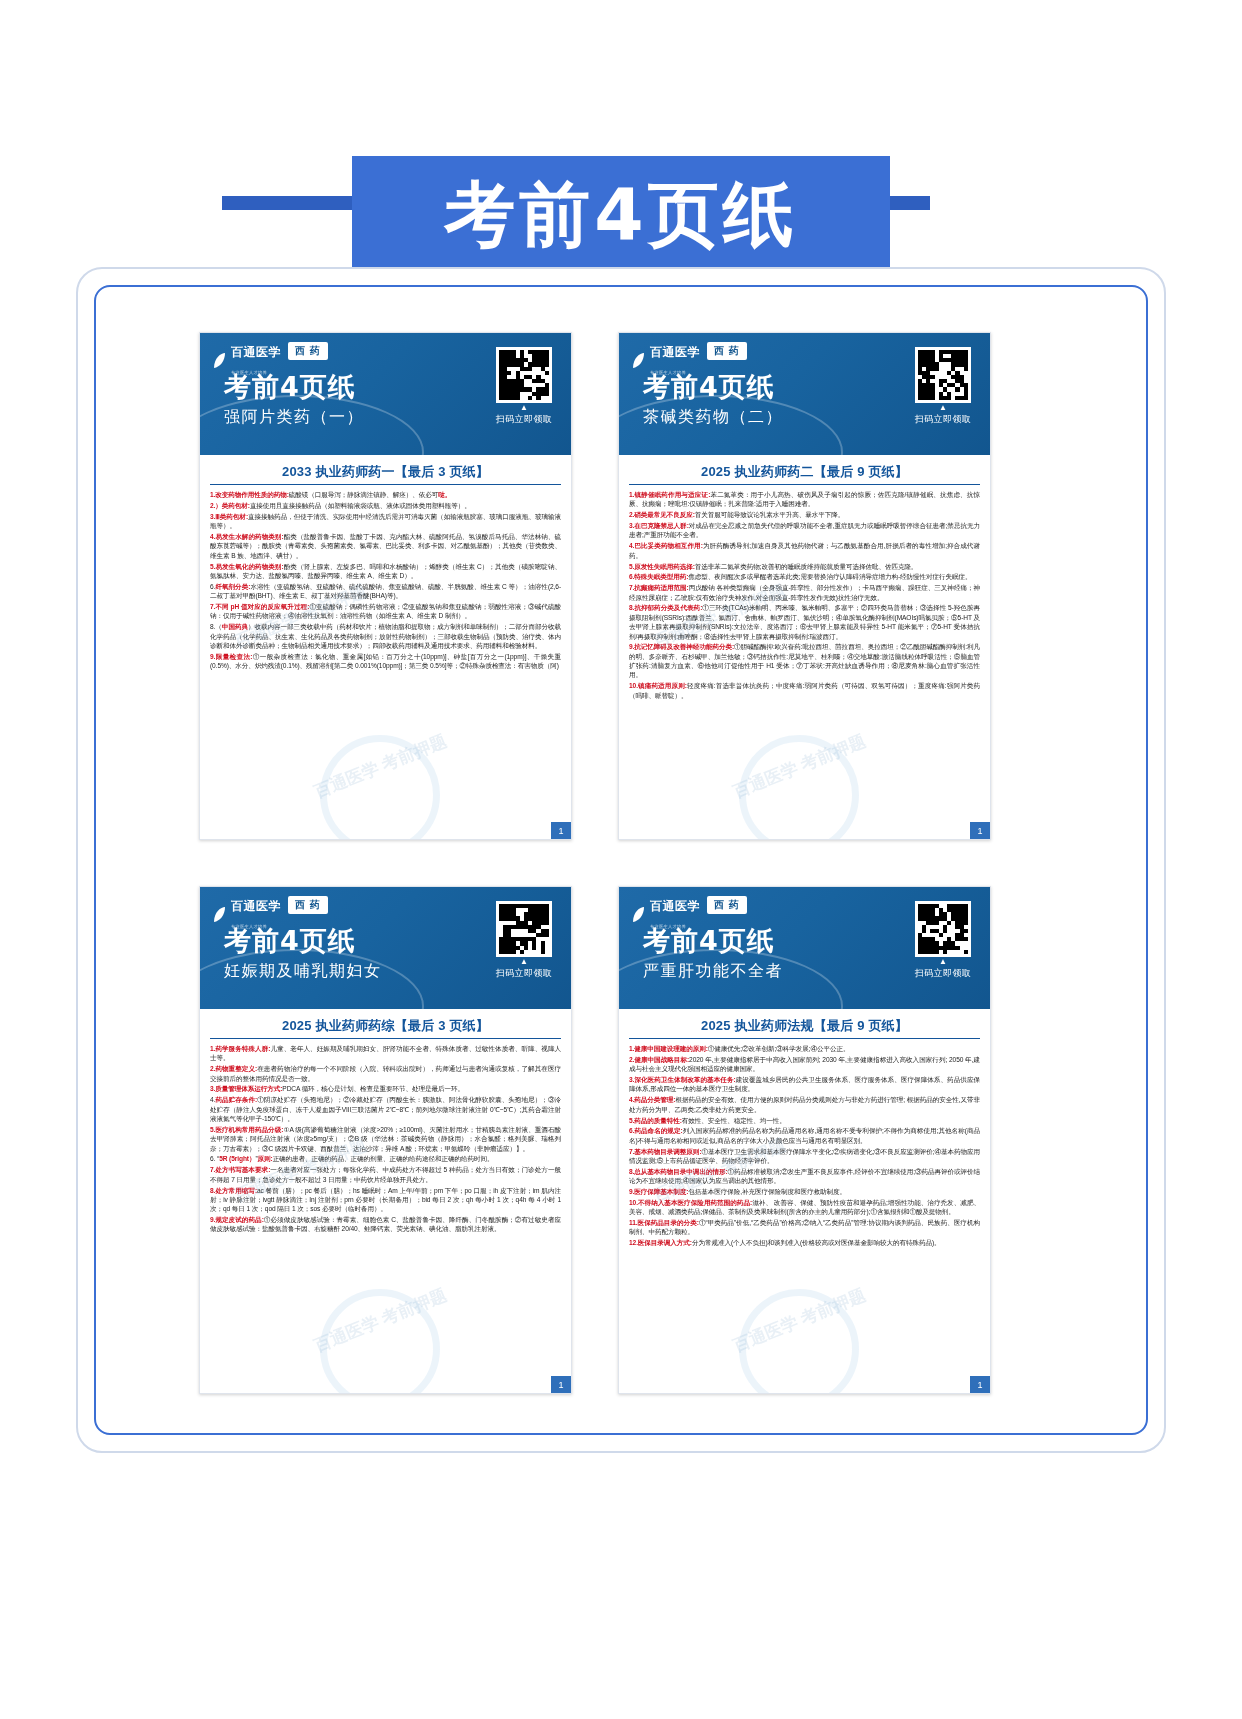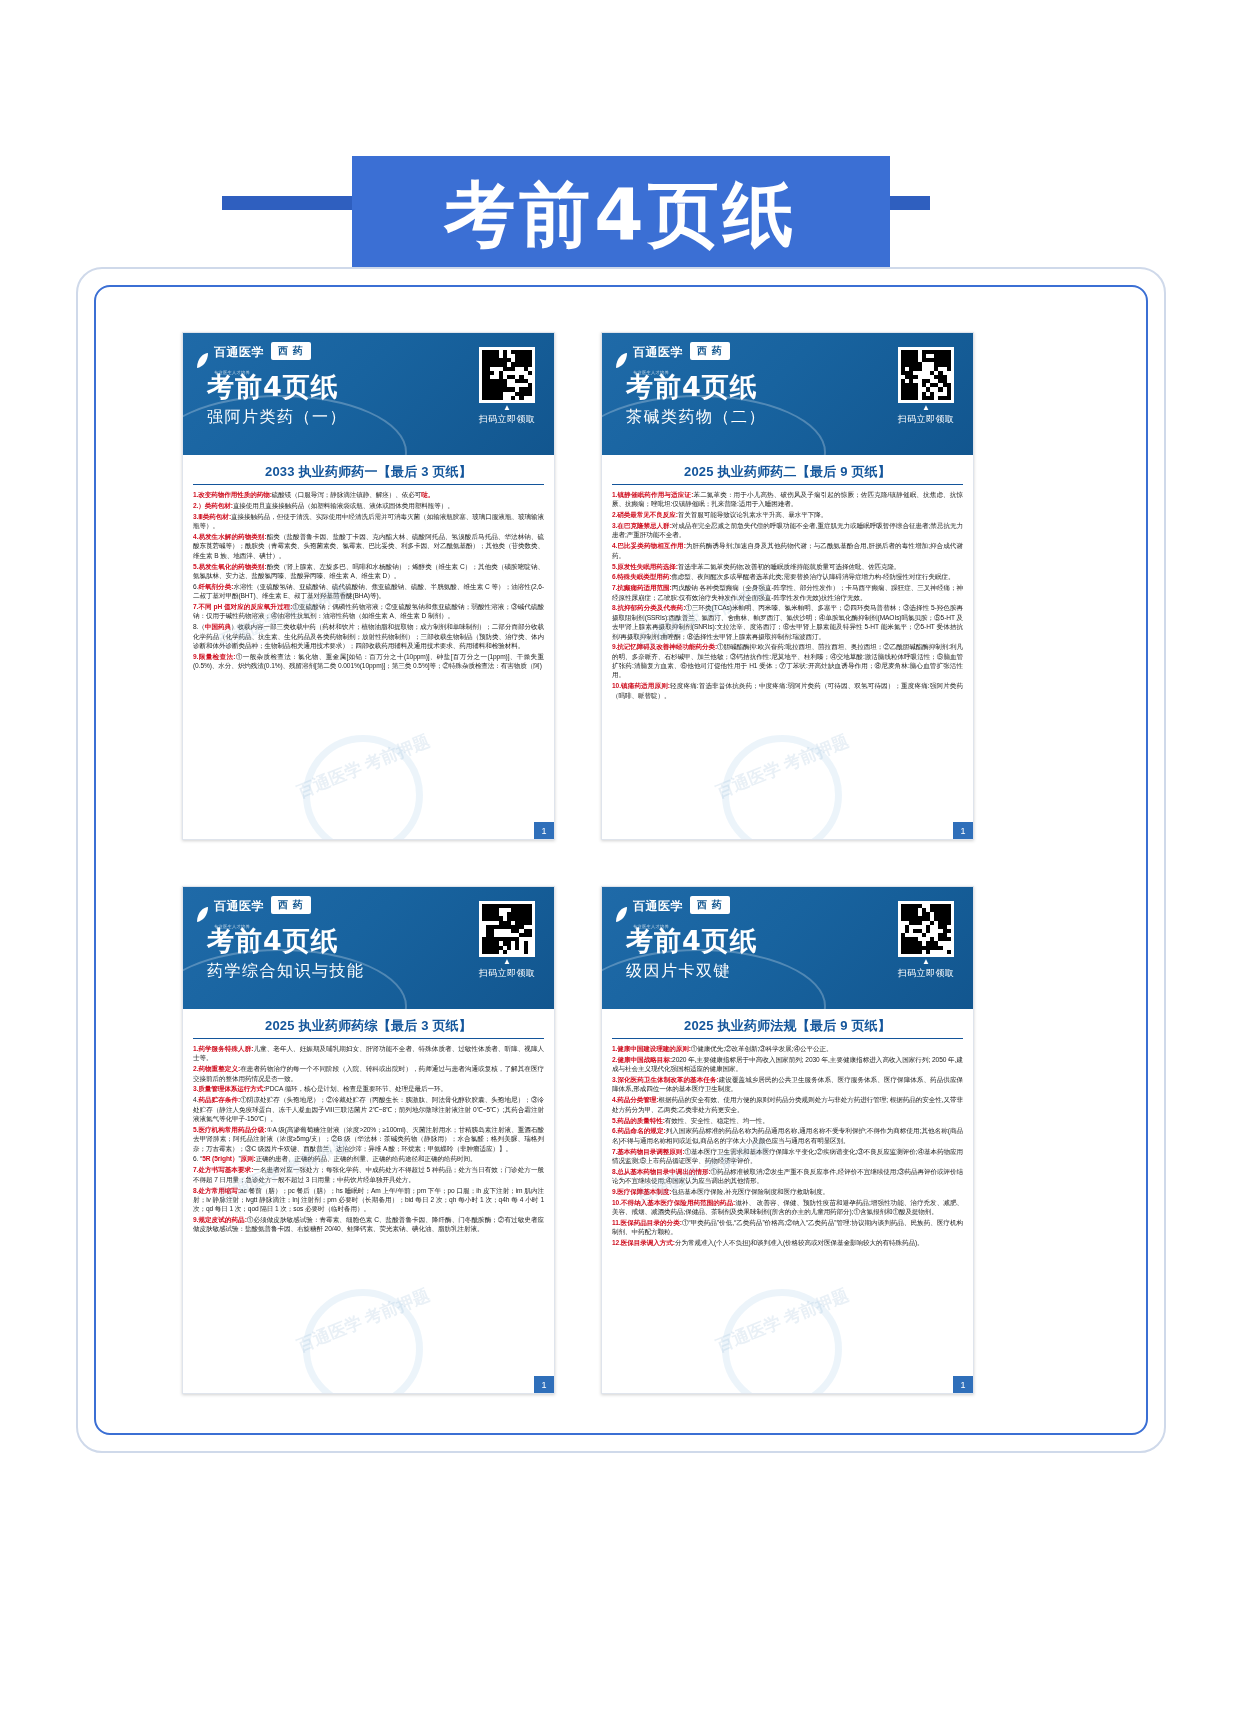--- a/index.html
+++ b/index.html
@@ -51,21 +51,21 @@
   .frame-inner {
     position: absolute;
     left: 16px; top: 16px; right: 16px; bottom: 16px;
     border: 2px solid #3b6fd4;
     border-radius: 16px;
   }
 
   
   .sheets {
     position: absolute;
-    left: 182px; top: 332px;
+    left: 199px; top: 332px;
     width: 792px; height: 1044px;
     display: grid;
     grid-template-columns: 373px 373px;
     grid-template-rows: 508px 508px;
     gap: 46px 46px;
   }
   .sheet {
     position: relative;
     background: #ffffff;
     border: 1px solid #dfe4ec;
@@ -634,21 +634,21 @@
               <path d="M2 16 C2 6, 9 1, 13 1 C13 9, 8 15, 2 16 Z" fill="#ffffff"></path>
             </svg>
         </span>
         <span>
           <span class="brand-name">百通医学</span><br>
           <span class="brand-sub">专注医生人才培养</span>
         </span>
       </div>
       <span class="brand-tag">西 药</span>
       <div class="head-title">考前4页纸</div>
-      <div class="head-sub">药学综合知识与技能</div>
+      <div class="head-sub">妊娠期及哺乳期妇女</div>
       <div class="qr-block">
         <div class="qr">
             <div class="qr-grid">
               <i></i>
               <i></i>
               <i></i>
               <i></i>
               <i></i>
               <i></i>
               <i></i>
@@ -825,21 +825,21 @@
               <path d="M2 16 C2 6, 9 1, 13 1 C13 9, 8 15, 2 16 Z" fill="#ffffff"></path>
             </svg>
         </span>
         <span>
           <span class="brand-name">百通医学</span><br>
           <span class="brand-sub">专注医生人才培养</span>
         </span>
       </div>
       <span class="brand-tag">西 药</span>
       <div class="head-title">考前4页纸</div>
-      <div class="head-sub">级因片卡双键</div>
+      <div class="head-sub">严重肝功能不全者</div>
       <div class="qr-block">
         <div class="qr">
             <div class="qr-grid">
               <i></i>
               <i></i>
               <i></i>
               <i></i>
               <i></i>
               <i style="background:transparent"></i>
               <i style="background:transparent"></i>

